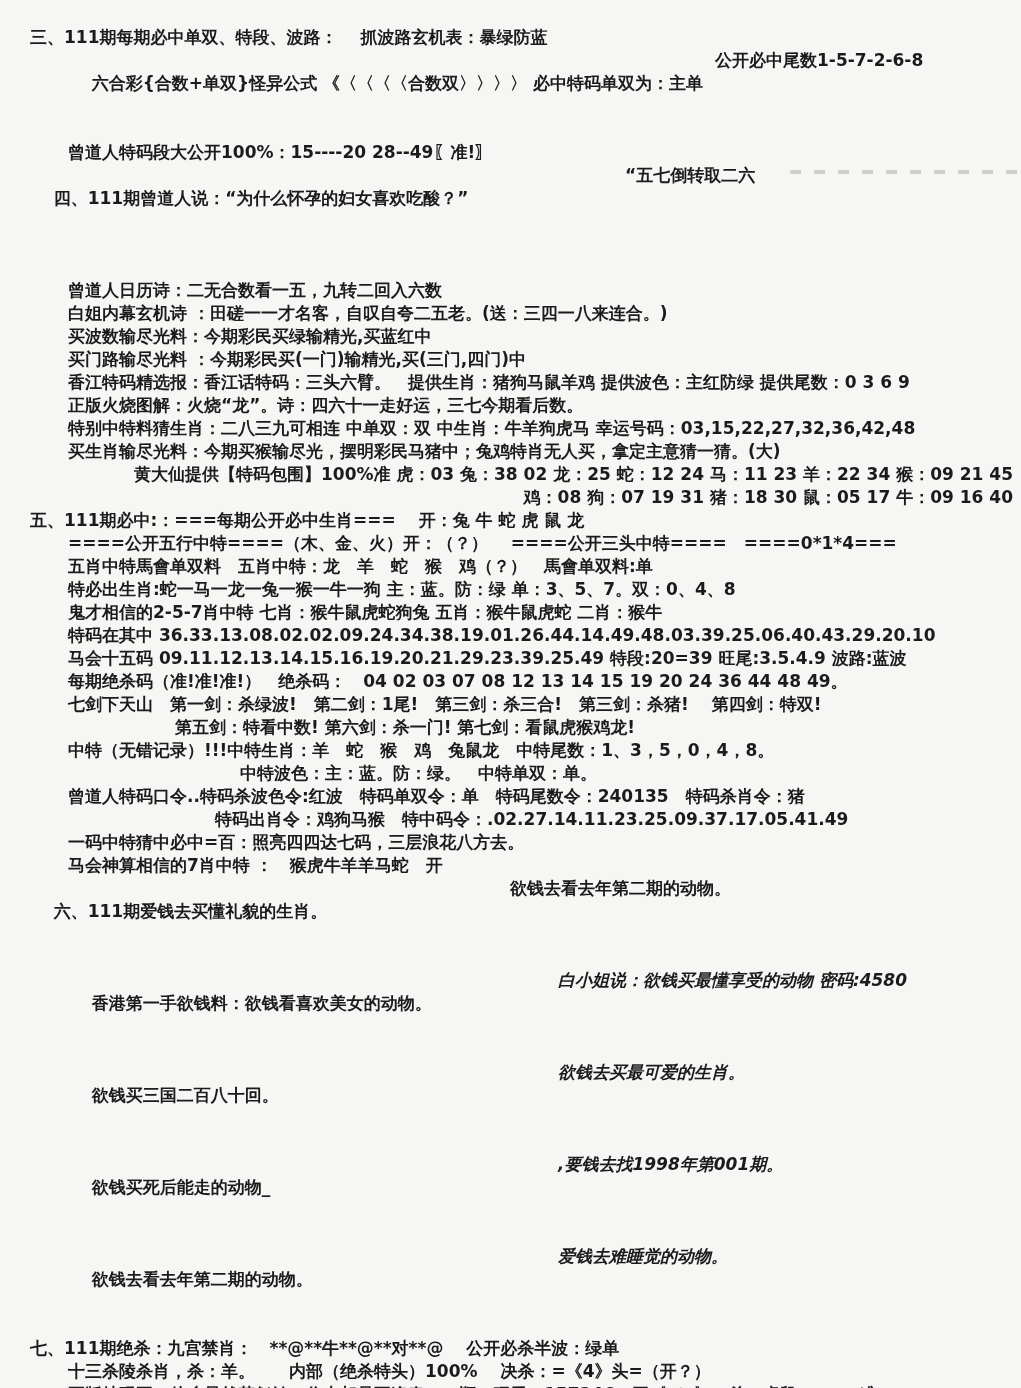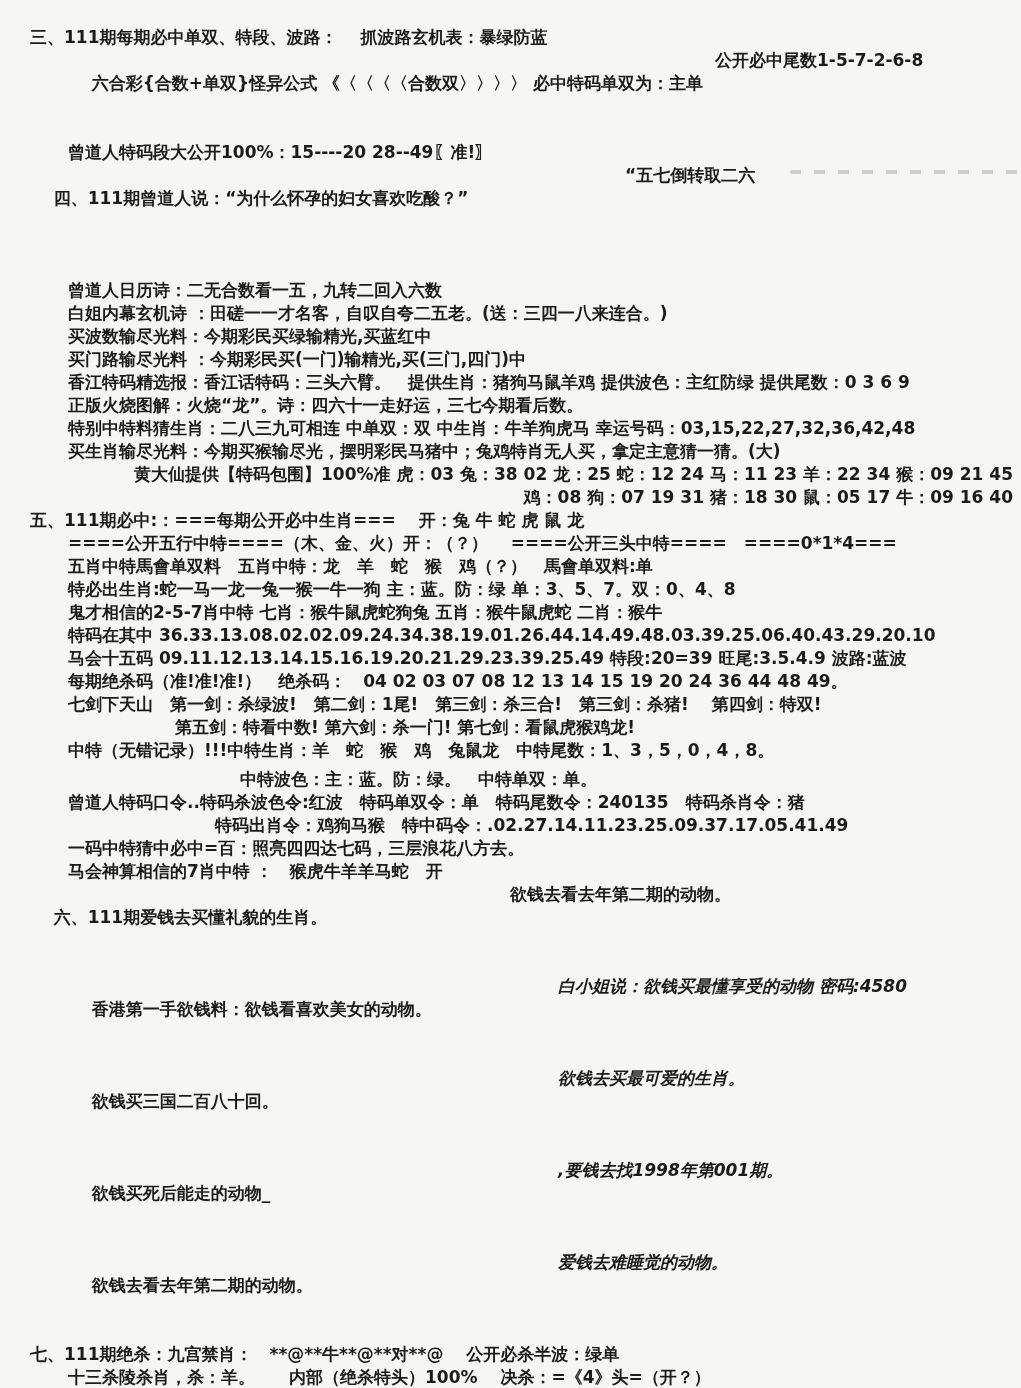--- a/index.html
+++ b/index.html
@@ -17,21 +17,21 @@
     box-sizing:border-box;
     padding:26px 8px 0 30px;
     overflow:hidden;
   }
   .ln{white-space:pre-wrap;position:relative;}
   .p0{padding-left:0;}
   .p10{padding-left:10px;text-align:right;}
   .p38{padding-left:38px;}
   .p145{padding-left:145px;}
   .p185{padding-left:185px;}
-  .p210{padding-left:210px;margin-top:6px;}
+  .p210{padding-left:210px;}
   .abs{position:absolute;top:0;white-space:pre-wrap;}
   .r685{left:685px;}
   .r595{left:595px;}
   .r480{left:480px;}
   .r500{left:528px;font-style:italic;}
   .smudge{
     position:absolute;height:4px;
     background:repeating-linear-gradient(90deg,#b3b3b1 0 11px,transparent 11px 24px);
     opacity:.6;border-radius:2px;
   }

